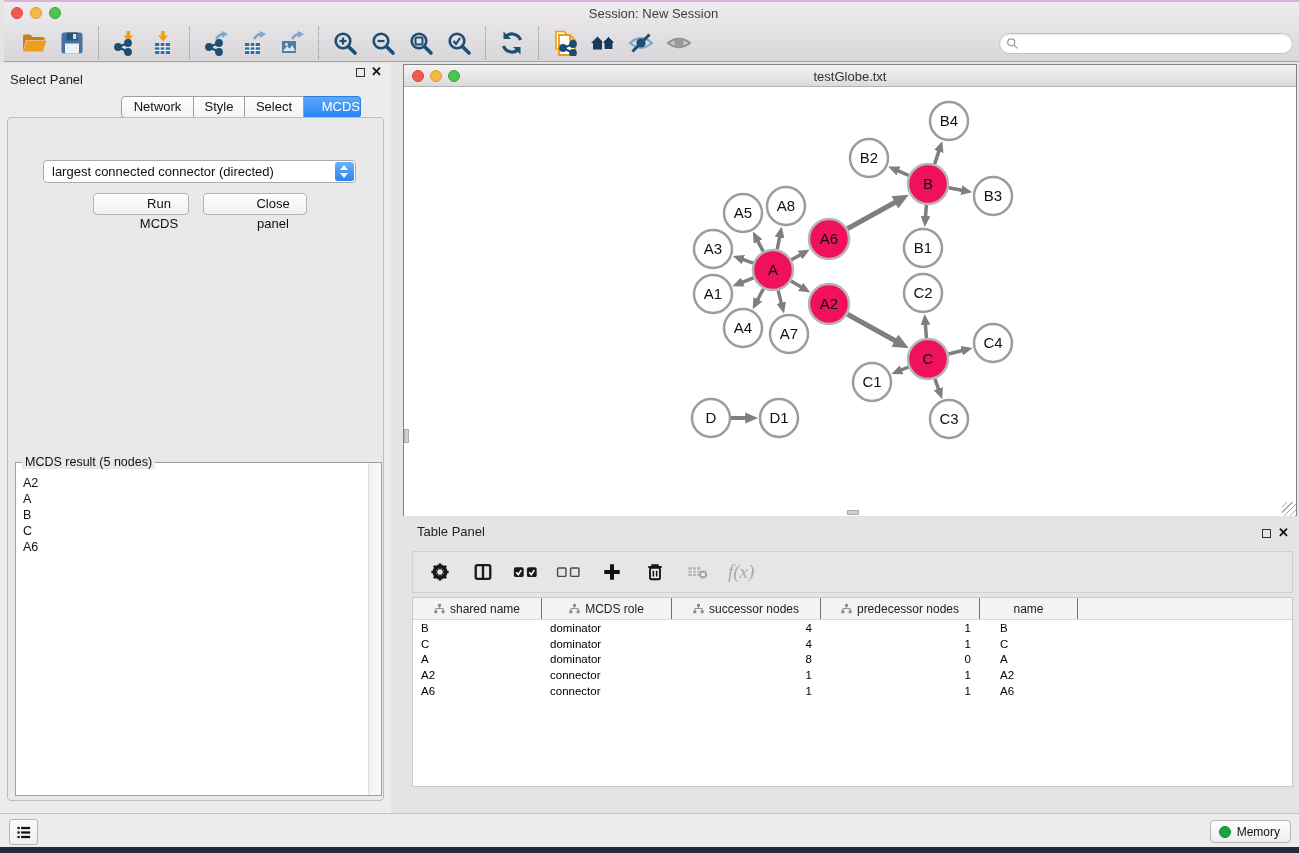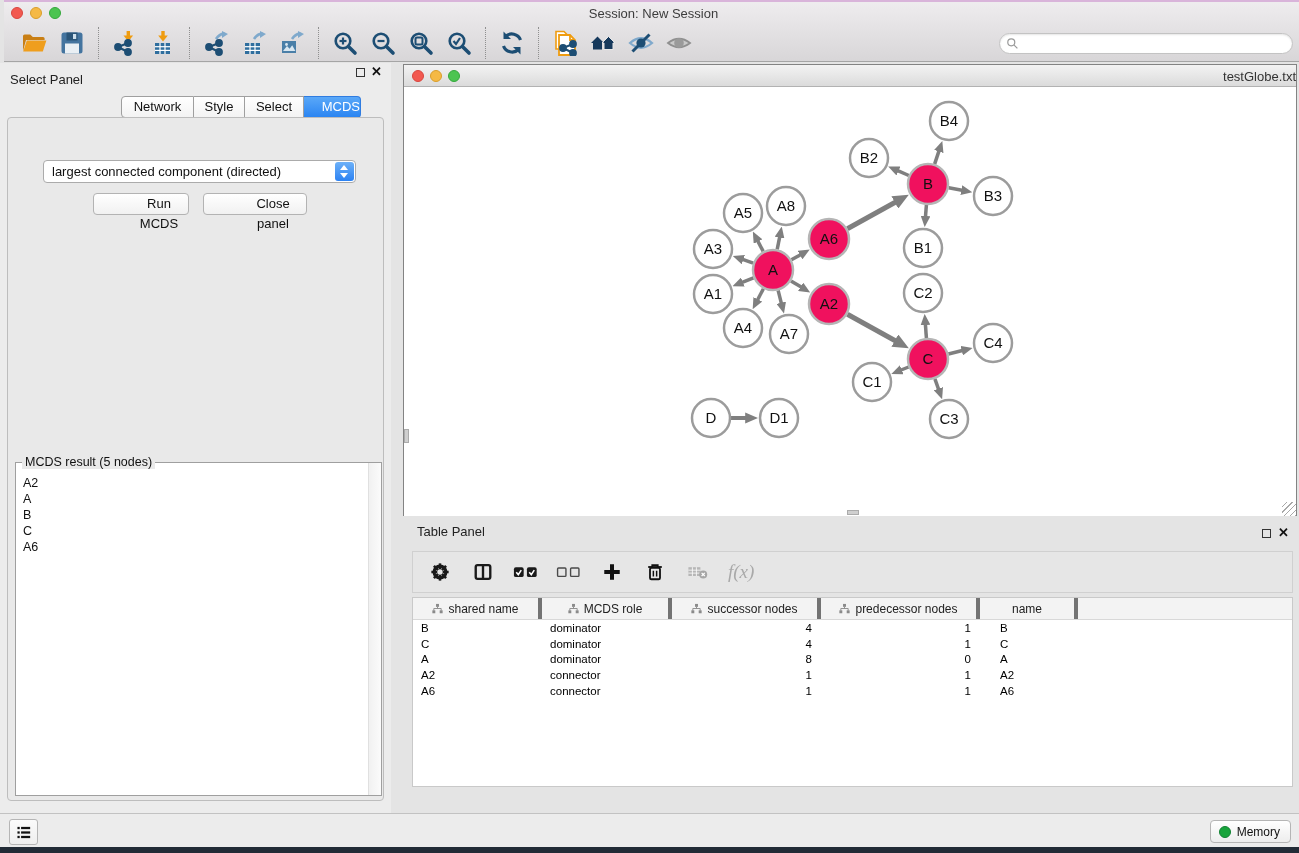--- a/index.html
+++ b/index.html
@@ -75,21 +75,21 @@
   .mcds-item { font-size:12.5px; color:#111; line-height:16px; }
   .result-scroll { position:absolute; right:0; top:0; bottom:0; width:13px;
                    background:linear-gradient(to right,#f1f1f1,#fbfbfb); border-left:1px solid #e0e0e0; }
 
   
   .net-win { position:absolute; left:403px; top:64px; width:894px; height:452px;
              border:1px solid #838383; background:#fff; }
   .net-titlebar { position:relative; height:22px; background:linear-gradient(#f3f3f3,#dbdbdb);
                   border-bottom:1px solid #b2b2b2; }
   .traffic.net { left:8px; top:5px; gap:6px; }
-  .net-title { position:absolute; top:4px; width:100%; text-align:right; font-size:13px; color:#333; }
+  .net-title { position:absolute; top:4px; width:100%; text-align:center; font-size:13px; color:#333; }
   .net-canvas { position:relative; width:100%; height:429px; background:#fff; overflow:hidden; }
   .net-canvas svg.graph { position:absolute; left:0; top:0; }
   .vthumb { position:absolute; left:0; top:342px; width:5px; height:14px; background:#cfcfcf; border:1px solid #ababab; }
   .hthumb { position:absolute; left:443px; bottom:1px; width:12px; height:5px; background:#cfcfcf; border:1px solid #ababab; }
   .grip { position:absolute; right:0; bottom:0; width:14px; height:14px;
           background:repeating-linear-gradient(135deg, transparent 0 3px, #a8a8a8 3px 4px); }
 
   
   .tp-head { position:absolute; left:417px; top:524px; }
   .tp-float { right:28px; top:529px; left:auto; } .tp-close { right:10px; top:525px; left:auto; }
@@ -98,21 +98,21 @@
                 gap:17px; padding-left:14px; }
   .tp-btn { width:26px; height:26px; display:flex; align-items:center; justify-content:center; }
   .tp-btn svg { width:20px; height:20px; }
   .tp-btn.wide svg { width:28px; height:16px; }
   .fx { font-family:"Liberation Serif", serif; font-style:italic; font-size:19px; color:#a9a9a9; }
 
   .tp-table { position:absolute; left:412px; top:597px; width:881px; height:190px;
               background:#fff; border:1px solid #c9c9c9; overflow:hidden; }
   .thead { display:flex; height:22px; background:#f3f3f3; border-bottom:1px solid #d8d8d8; }
   .th { display:flex; align-items:center; justify-content:center; gap:5px; font-size:12px; color:#222;
-        border-right:4px solid #737373; height:100%; }
+        border-right:1px solid #737373; height:100%; }
   .th svg { width:11px; height:11px; }
   .trow { display:flex; height:15.7px; align-items:center; }
   .td { font-size:11.5px; color:#000; overflow:hidden; white-space:nowrap; }
   .al { text-align:left; padding-left:8px; }
   .ar { text-align:right; padding-right:9px; }
   .an { text-align:left; padding-left:20px; }
 
   .tp-tabs { position:absolute; left:671px; top:789px; height:22px; display:flex; }
   .tp-tab { height:22px; line-height:20px; text-align:center; font-size:13px; color:#111;
             background:#fff; border:1px solid #b5b5b5; border-left:none; }
@@ -342,21 +342,21 @@
 
     <div class="cp-tabs">
       <div class="cp-tab" style="width:73px">Network</div>
       <div class="cp-tab" style="width:51px">Style</div>
       <div class="cp-tab" style="width:59px">Select</div>
       <div class="cp-tab active" style="width:57px">MCDS</div>
     </div>
 
     <div class="cp-body">
       <div class="dropdown">
-        <span>largest connected component (directed)</span>
+        <span>largest connected connector (directed)</span>
         <span class="stepper">
             <i class="up"></i>
             <i class="down"></i>
           </span>
       </div>
       <div class="mac-btn btn-run">Run MCDS</div>
       <div class="mac-btn btn-close">Close panel</div>
 
       <div class="result-box">
         <span class="result-legend">MCDS result (5 nodes)</span>

